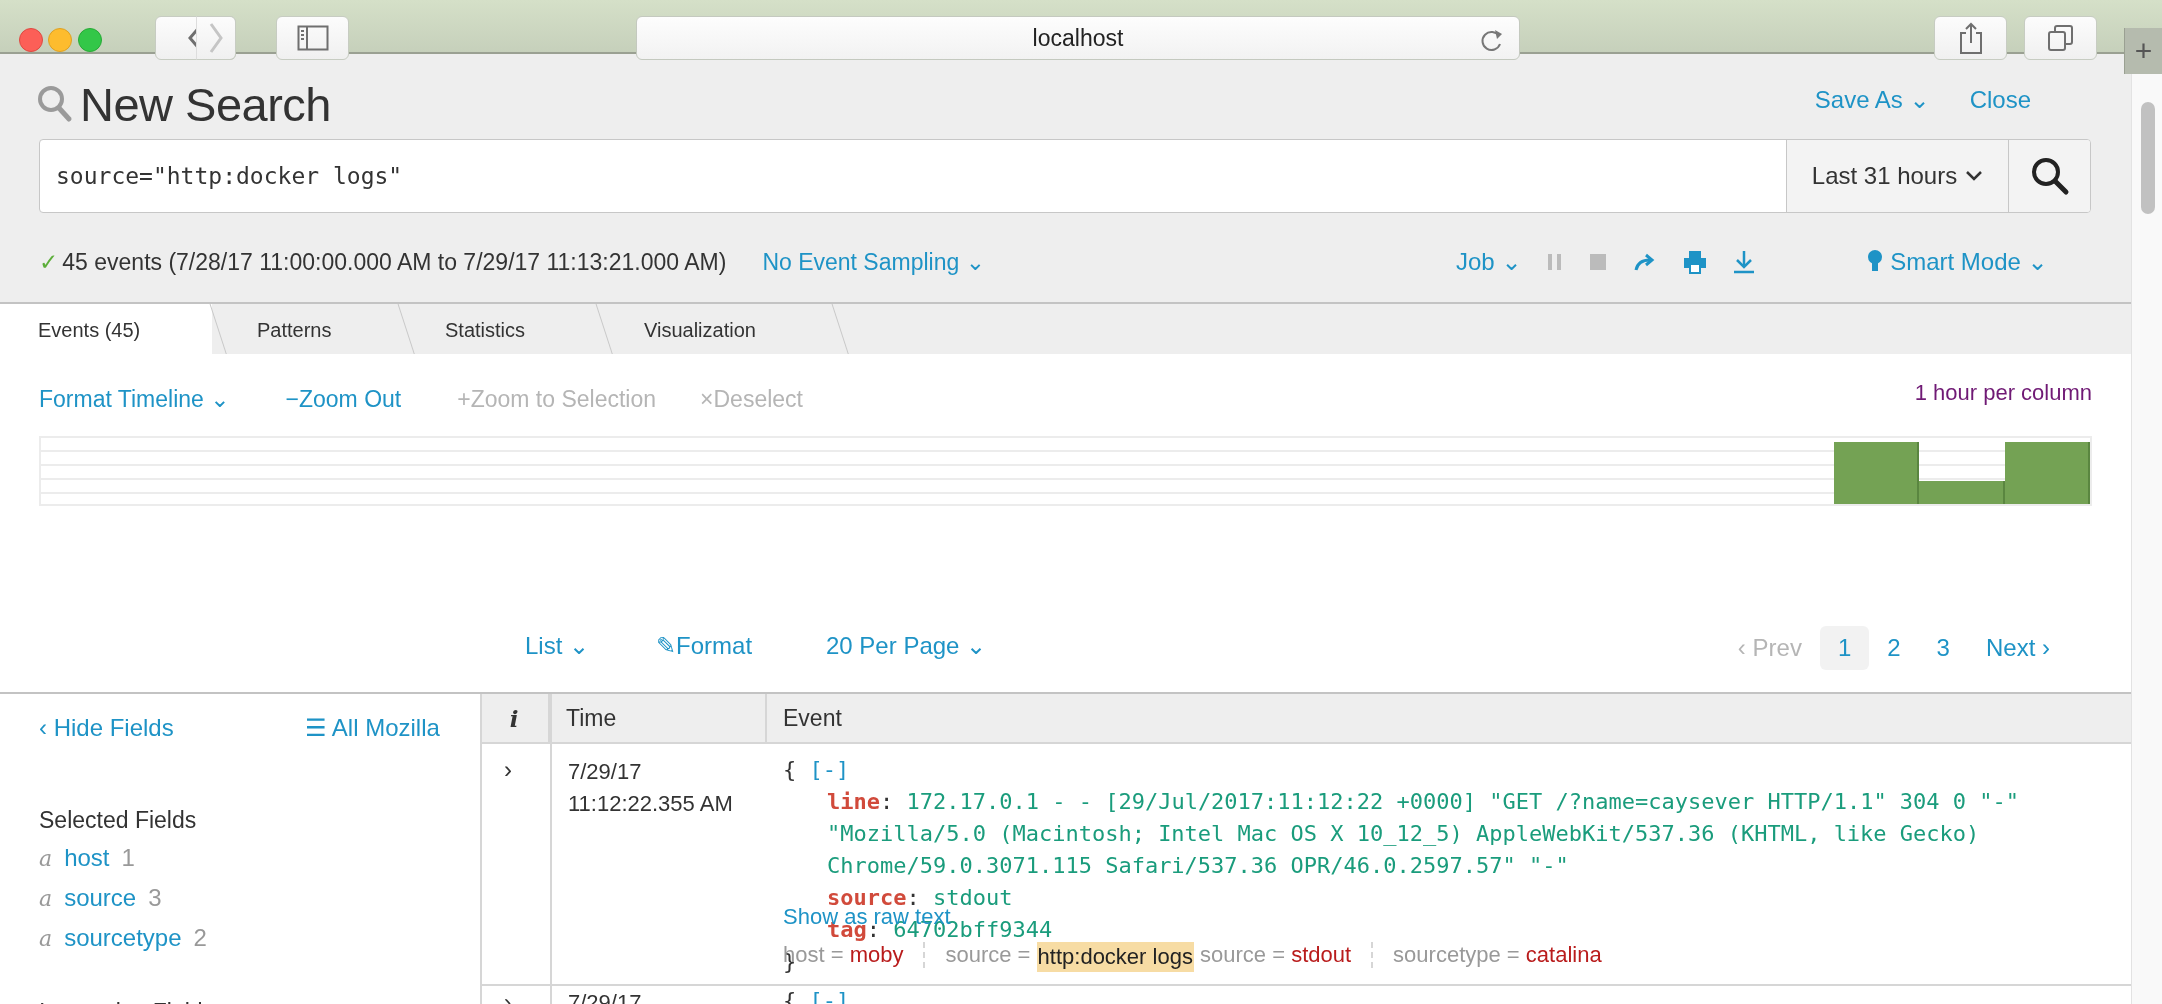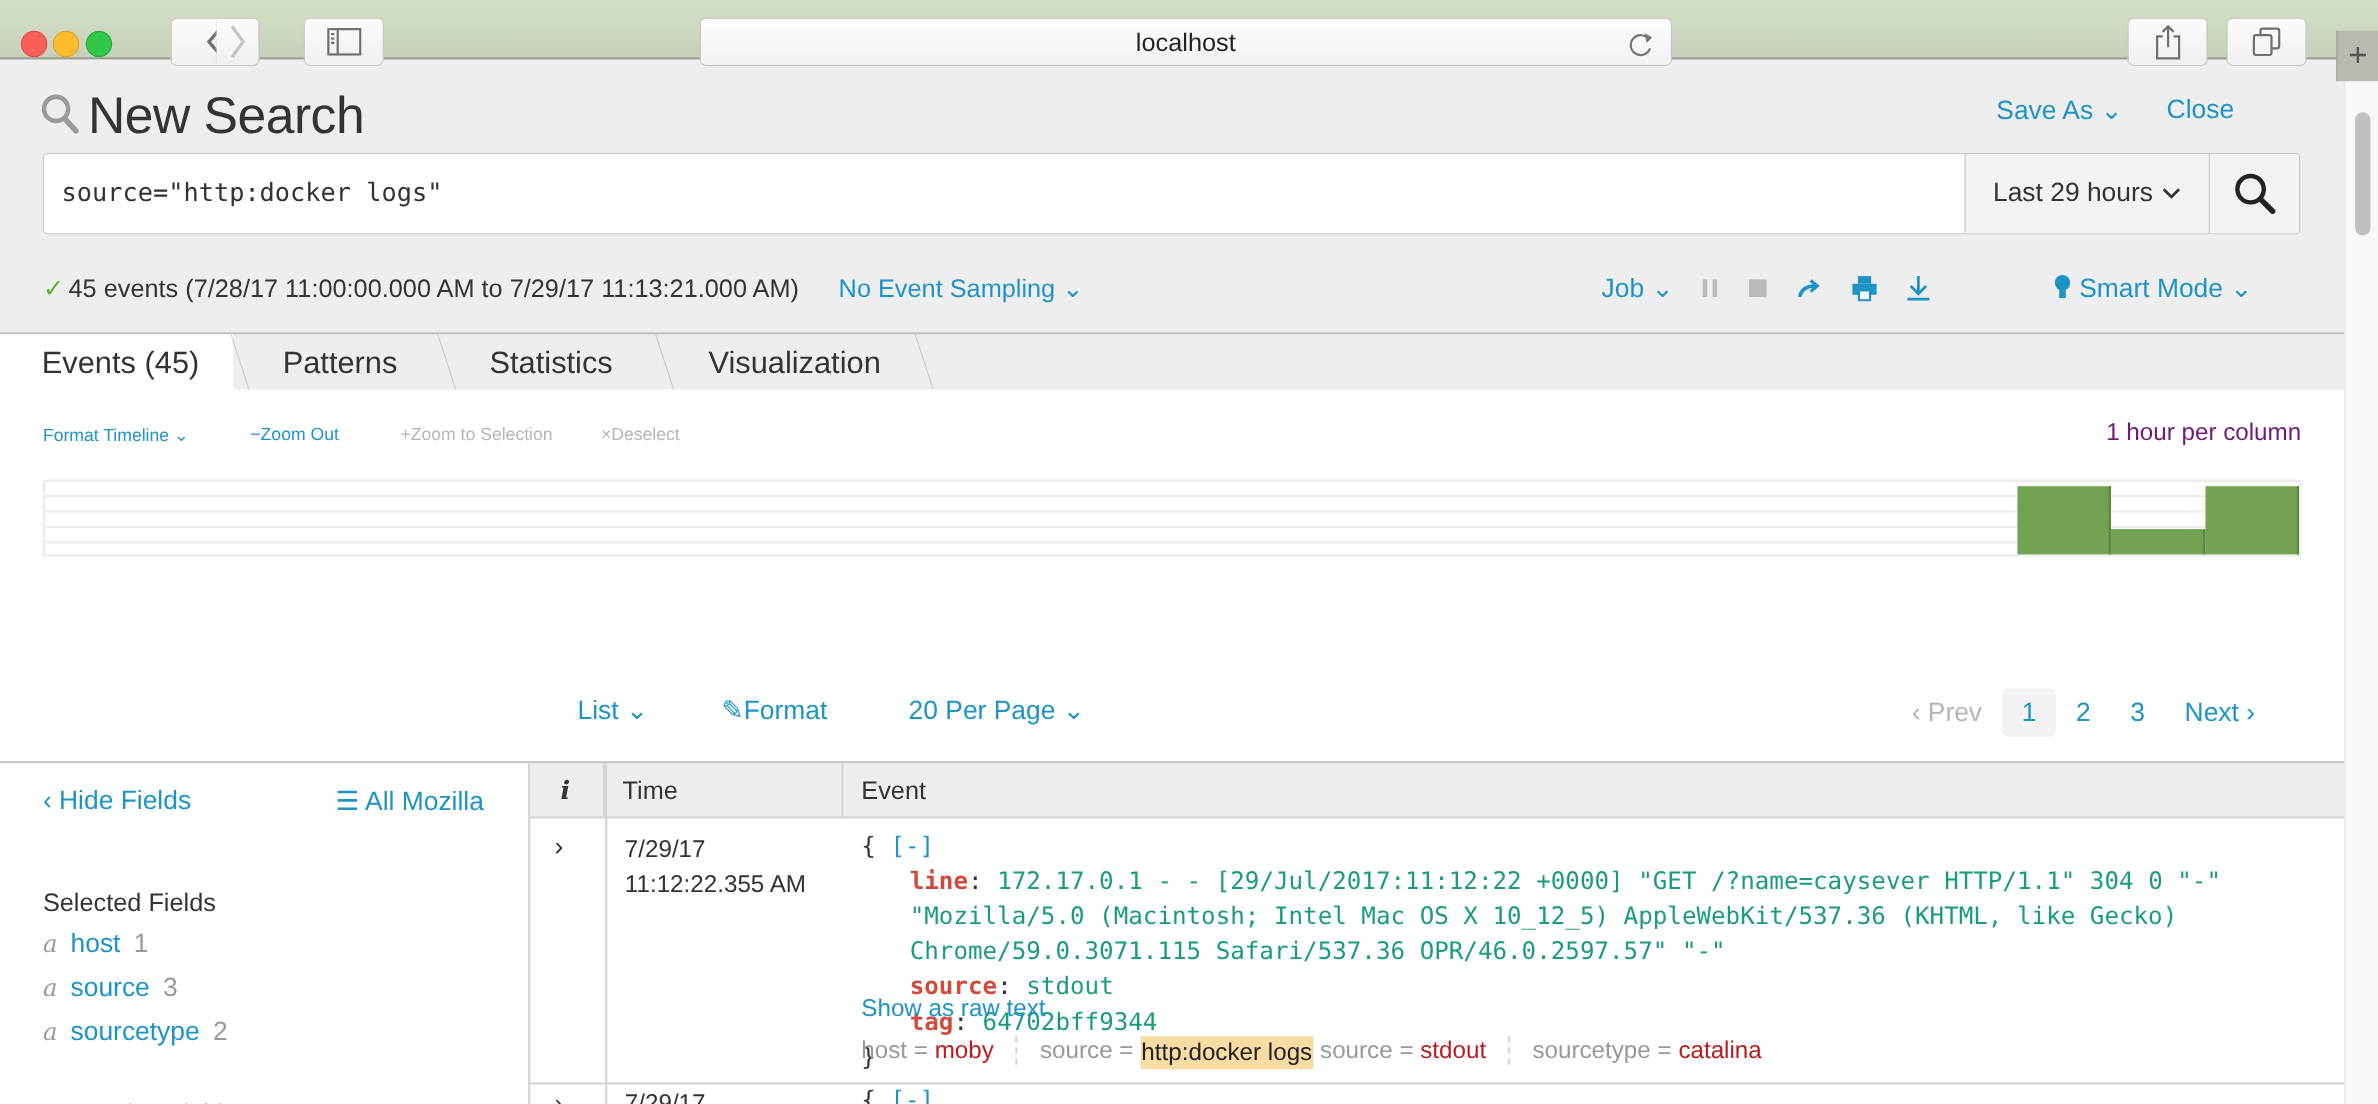--- a/index.html
+++ b/index.html
@@ -29,26 +29,26 @@
   .timepicker { width: 222px; border-left: 1px solid #c7c7c7; background: #f3f3f3; display: flex; align-items: center; justify-content: center; font-size: 24px; color: #333; gap: 8px; }
   .search-btn { width: 82px; border-left: 1px solid #c7c7c7; background: #f3f3f3; display: flex; align-items: center; justify-content: center; }
 
   .status-row { position: absolute; left: 39px; top: 170px; height: 36px; display: flex; align-items: center; font-size: 23px; color: #333; }
   .status-row .check { color: #5cae3a; margin-right: 4px; }
   .sampling { margin-left: 36px; }
   .job-row { position: absolute; left: 1456px; top: 170px; height: 36px; display: flex; align-items: center; font-size: 24px; }
   .job-row > * { margin-right: 26px; }
 
   .tabs-bar { position: absolute; left: 0; top: 228px; width: 2131px; height: 52px; background: #eeeeee; border-top: 2px solid #c3c3c3; }
-  .tab { position: absolute; top: 0; height: 52px; display: flex; align-items: center; font-size: 28px; color: #333; }
+  .tab { position: absolute; top: 0; height: 52px; display: flex; align-items: center; font-size: 20px; color: #333; }
   .tab-active { left: 0; width: 212px; background: #fff; padding-left: 38px; }
   .tab-sep { position: absolute; top: 0; width: 1px; height: 52px; background: #c8c8c8; transform: skewX(18deg); }
 
   .content { position: absolute; left: 0; top: 280px; width: 2131px; height: 650px; background: #fff; }
-  .tl-controls { position: absolute; left: 39px; top: 32px; display: flex; gap: 0; font-size: 16px; align-items: center; }
+  .tl-controls { position: absolute; left: 39px; top: 32px; display: flex; gap: 0; font-size: 23px; align-items: center; }
   .tl-controls span.item { margin-right: 56px; }
   .per-col { position: absolute; right: 39px; top: 26px; font-size: 22px; color: #701a75; }
   .timeline { position: absolute; left: 39px; top: 82px; width: 2053px; height: 70px; border: 2px solid #ececec; background: #fff; }
   .grid-line { position: absolute; left: 0; width: 100%; height: 2px; background: #ececec; }
   .bar { position: absolute; bottom: 0; background: #74a254; border-right: 2px solid #5a8640; }
 
   .results-row { position: absolute; left: 0; top: 270px; width: 2131px; height: 50px; }
   .results-row .l { position: absolute; top: 8px; font-size: 24px; }
   .pager { position: absolute; right: 63px; top: 2px; display: flex; align-items: center; font-size: 24px; }
   .pager .pg { padding: 8px 18px; border-radius: 6px; }
@@ -143,21 +143,21 @@
     <span class="t">New Search</span>
   </div>
   <div class="top-links">
     <span class="blue"><span>Save As</span> <span>⌄</span></span>
     <span class="blue">Close</span>
   </div>
 
   <div class="search-box">
     <input class="search-input" value="source=&quot;http:docker logs&quot;" style="">
     <div class="timepicker">
-      <span>Last 29 hours</span>
+      <span>Last 31 hours</span>
       <svg width="18" height="12" viewBox="0 0 18 12">
           <polyline points="2,2 9,9 16,2" fill="none" stroke="#333" stroke-width="2.5"></polyline>
         </svg>
     </div>
     <div class="search-btn">
       <svg width="42" height="42" viewBox="0 0 42 42">
           <circle cx="17" cy="17" r="12" fill="none" stroke="#222" stroke-width="4"></circle>
           <line x1="26" y1="26" x2="37" y2="37" stroke="#222" stroke-width="5" stroke-linecap="round"></line>
         </svg>
     </div>

